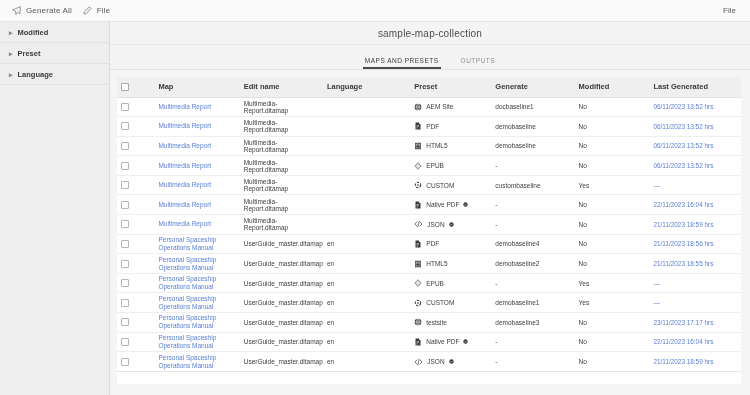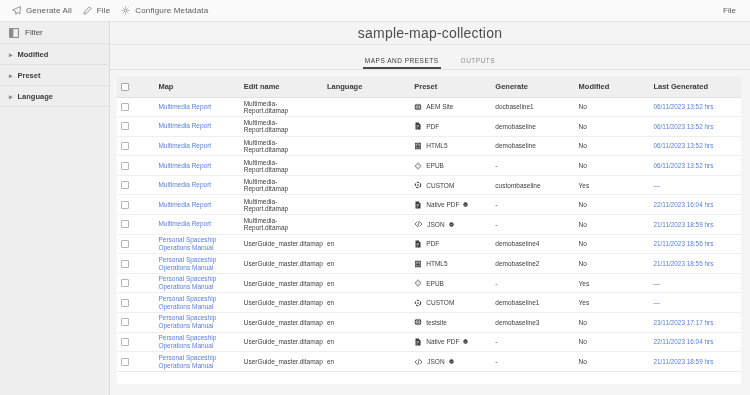--- a/index.html
+++ b/index.html
@@ -89,21 +89,21 @@
     flex-direction: column;
   }
   .title-bar {
     height: 23px;
     display: flex;
     align-items: center;
     justify-content: center;
     background: #f4f4f4;
     border-bottom: 1px solid #e8e8e8;
   }
-  .title-bar .title { font-size: 14px; color: #4d4d4d; letter-spacing: .2px; }
+  .title-bar .title { font-size: 10px; color: #4d4d4d; letter-spacing: .2px; }
 
   .tabs {
     height: 25px;
     display: flex;
     align-items: flex-end;
     justify-content: center;
     gap: 22px;
     background: #f4f4f4;
     border-bottom: 1px solid #e0e0e0;
   }
@@ -202,44 +202,26 @@
     <span>Generate All</span>
   </div>
   <div class="tb-btn">
     <span>
       <svg width="9" height="9" viewBox="0 0 16 16">
           <path d="M11.5 1.5l3 3L5 14H2v-3z" fill="none" stroke="#6a6a6a" stroke-width="1.3" stroke-linejoin="round"></path>
         </svg>
     </span>
     <span>File</span>
   </div>
-  <div class="tb-btn">
-    <span>
-      <svg width="9" height="9" viewBox="0 0 16 16">
-          <circle cx="8" cy="8" r="2.6" fill="none" stroke="#6a6a6a" stroke-width="1.3"></circle>
-          <path d="M8 .8v2.2M8 13v2.2M.8 8h2.2M13 8h2.2M2.9 2.9l1.6 1.6M11.5 11.5l1.6 1.6M13.1 2.9l-1.6 1.6M4.5 11.5l-1.6 1.6" stroke="#6a6a6a" stroke-width="1.2"></path>
-        </svg>
-    </span>
-    <span>Configure Metadata</span>
-  </div>
   <div class="tb-close">File</div>
 </div>
 
 <div class="shell">
 
   <div class="rail">
-    <div class="rail-head">
-      <span style="line-height:0">
-        <svg width="10" height="10" viewBox="0 0 16 16">
-            <rect x="1" y="1" width="14" height="14" fill="none" stroke="#777" stroke-width="1.4"></rect>
-            <rect x="1" y="1" width="6" height="14" fill="#8d8d8d"></rect>
-          </svg>
-      </span>
-      <span>Filter</span>
-    </div>
     <div class="rail-item">
       <span class="chev">▸</span>
       <span>Modified</span>
     </div>
     <div class="rail-item">
       <span class="chev">▸</span>
       <span>Preset</span>
     </div>
     <div class="rail-item">
       <span class="chev">▸</span>

